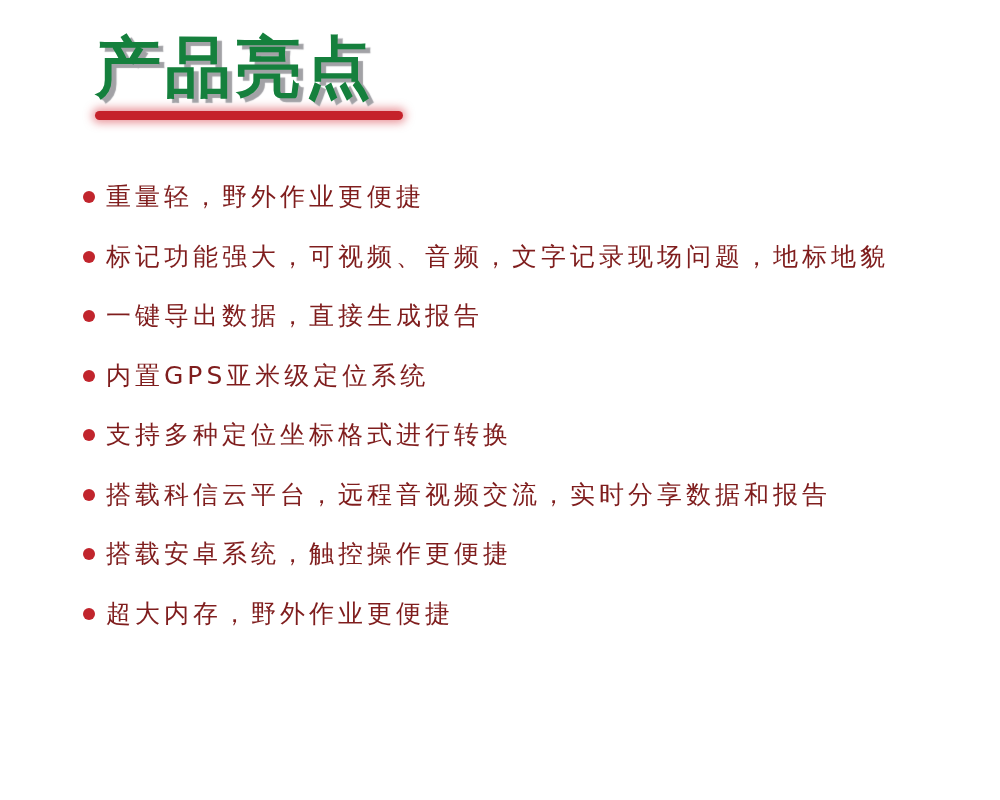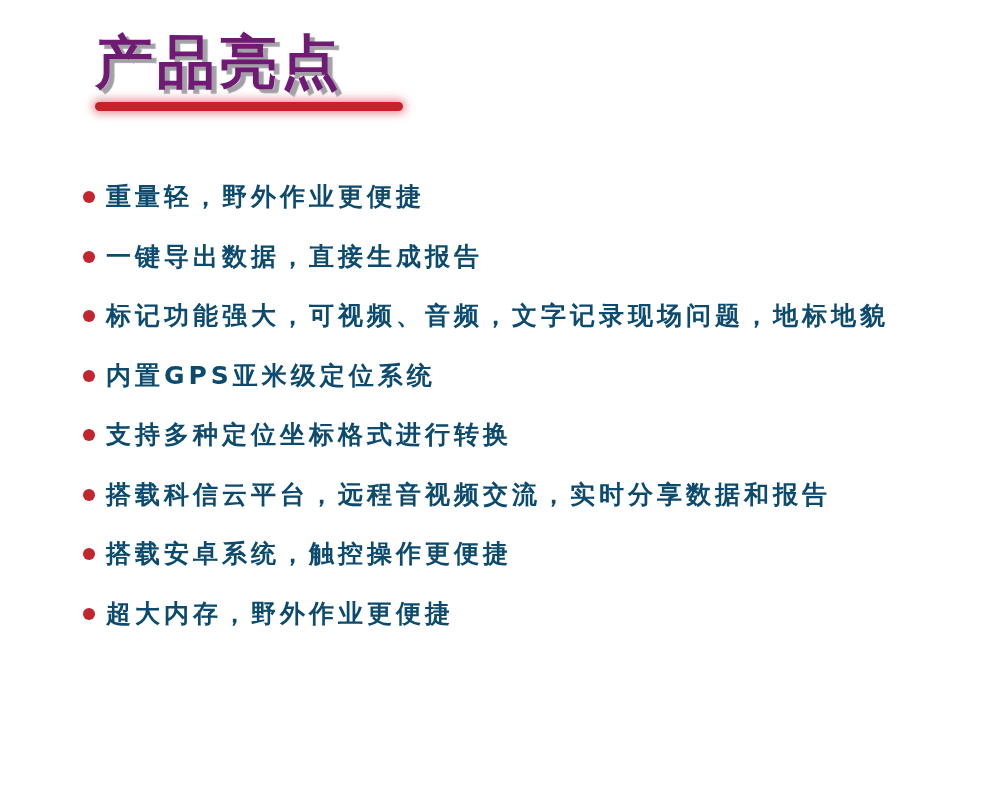--- a/index.html
+++ b/index.html
@@ -10,23 +10,23 @@
     background: #ffffff;
     overflow: hidden;
     font-family: "DejaVu Sans", sans-serif;
   }
   .title-wrap {
     position: absolute;
     left: 95px;
     top: 28px;
   }
   .page-title {
-    font-size: 58px;
+    font-size: 66px;
     font-weight: bold;
-    color: #701a75;
+    color: #15803d;
     letter-spacing: 4px;
     line-height: 1.2;
     text-shadow: 5px 4px 1px #a2a2a6;
     white-space: nowrap;
   }
   .title-underline {
     width: 308px;
     height: 9px;
     margin-top: 4px;
     background: #c5222b;
@@ -47,22 +47,22 @@
   .bullet-dot {
     flex: none;
     width: 12px;
     height: 12px;
     border-radius: 50%;
     background: #c1252d;
     margin-right: 11px;
   }
   .bullet-text {
     font-size: 25px;
-    font-weight: bold;
-    color: #0c4a6e;
+    font-weight: normal;
+    color: #7f1d1d;
     letter-spacing: 4px;
     line-height: 26px;
     white-space: nowrap;
   }
 </style>
 </head>
 <body>
 
 <div class="page">
 
@@ -71,25 +71,25 @@
     <div class="title-underline"></div>
   </div>
 
   <div class="bullet-list">
     <div class="bullet-item">
       <span class="bullet-dot"></span>
       <span class="bullet-text">重量轻，野外作业更便捷</span>
     </div>
     <div class="bullet-item">
       <span class="bullet-dot"></span>
-      <span class="bullet-text">一键导出数据，直接生成报告</span>
+      <span class="bullet-text">标记功能强大，可视频、音频，文字记录现场问题，地标地貌</span>
     </div>
     <div class="bullet-item">
       <span class="bullet-dot"></span>
-      <span class="bullet-text">标记功能强大，可视频、音频，文字记录现场问题，地标地貌</span>
+      <span class="bullet-text">一键导出数据，直接生成报告</span>
     </div>
     <div class="bullet-item">
       <span class="bullet-dot"></span>
       <span class="bullet-text">内置GPS亚米级定位系统</span>
     </div>
     <div class="bullet-item">
       <span class="bullet-dot"></span>
       <span class="bullet-text">支持多种定位坐标格式进行转换</span>
     </div>
     <div class="bullet-item">

